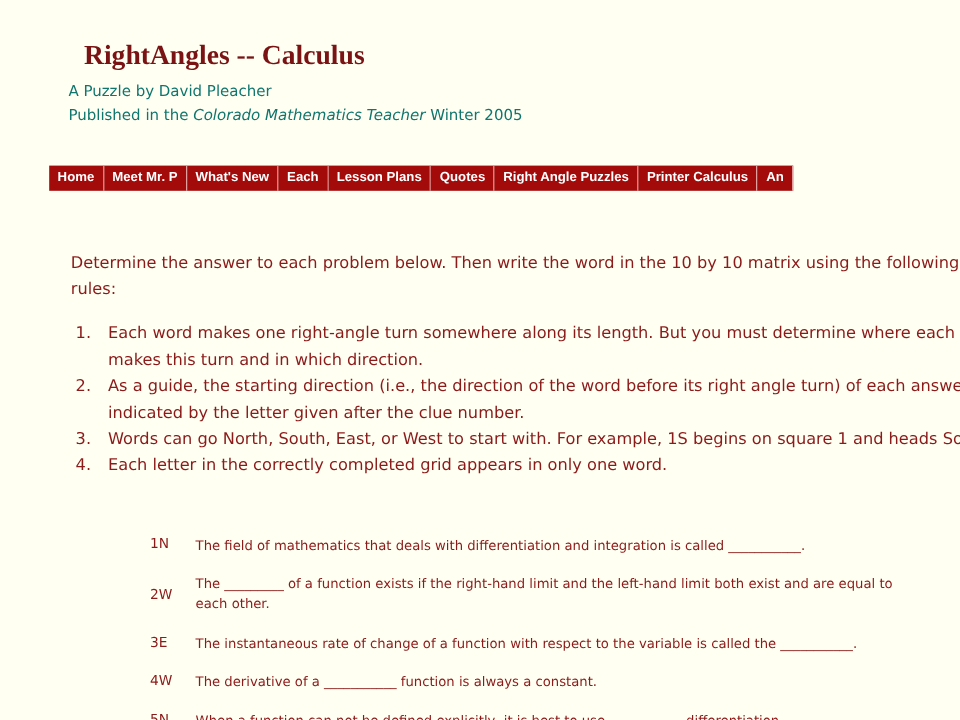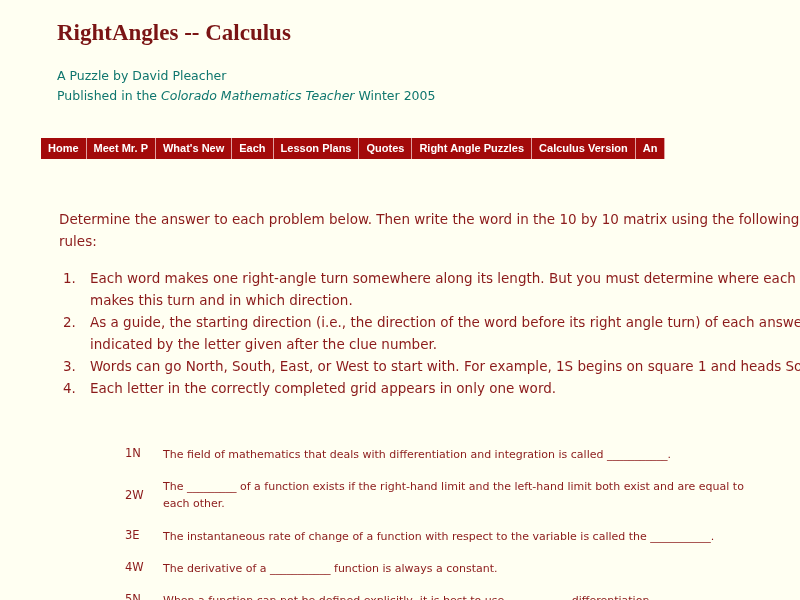--- a/index.html
+++ b/index.html
@@ -17,21 +17,21 @@
     }
     .title {
       position: absolute;
       left: 57px;
       top: 20px;
       font-family: "Liberation Serif", serif;
       font-weight: bold;
       font-size: 23px;
       color: #7a1414;
       white-space: nowrap;
-      margin: 0;
+      margin: 13px;
     }
     .byline {
       position: absolute;
       left: 57px;
       top: 66px;
       font-size: 12.5px;
       line-height: 20px;
       color: #0f766e;
       white-space: nowrap;
     }
@@ -122,21 +122,21 @@
 </div>
 
 <nav class="nav">
   <a class="nav-item">Home</a>
   <a class="nav-item">Meet Mr. P</a>
   <a class="nav-item">What's New</a>
   <a class="nav-item">Each</a>
   <a class="nav-item">Lesson Plans</a>
   <a class="nav-item">Quotes</a>
   <a class="nav-item">Right Angle Puzzles</a>
-  <a class="nav-item">Calculus Version</a>
+  <a class="nav-item">Printer Calculus</a>
   <a class="nav-item">An</a>
 </nav>
 
 <p class="intro">Determine the answer to each problem below. Then write the word in the 10 by 10 matrix using the following rules:</p>
 
 <ol class="rules">
   <li>
       <span class="num">1.</span>
       <span class="txt" style="width:740px;">Each word makes one right-angle turn somewhere along its length. But you must determine where each word makes this turn and in which direction.</span>
     </li>

